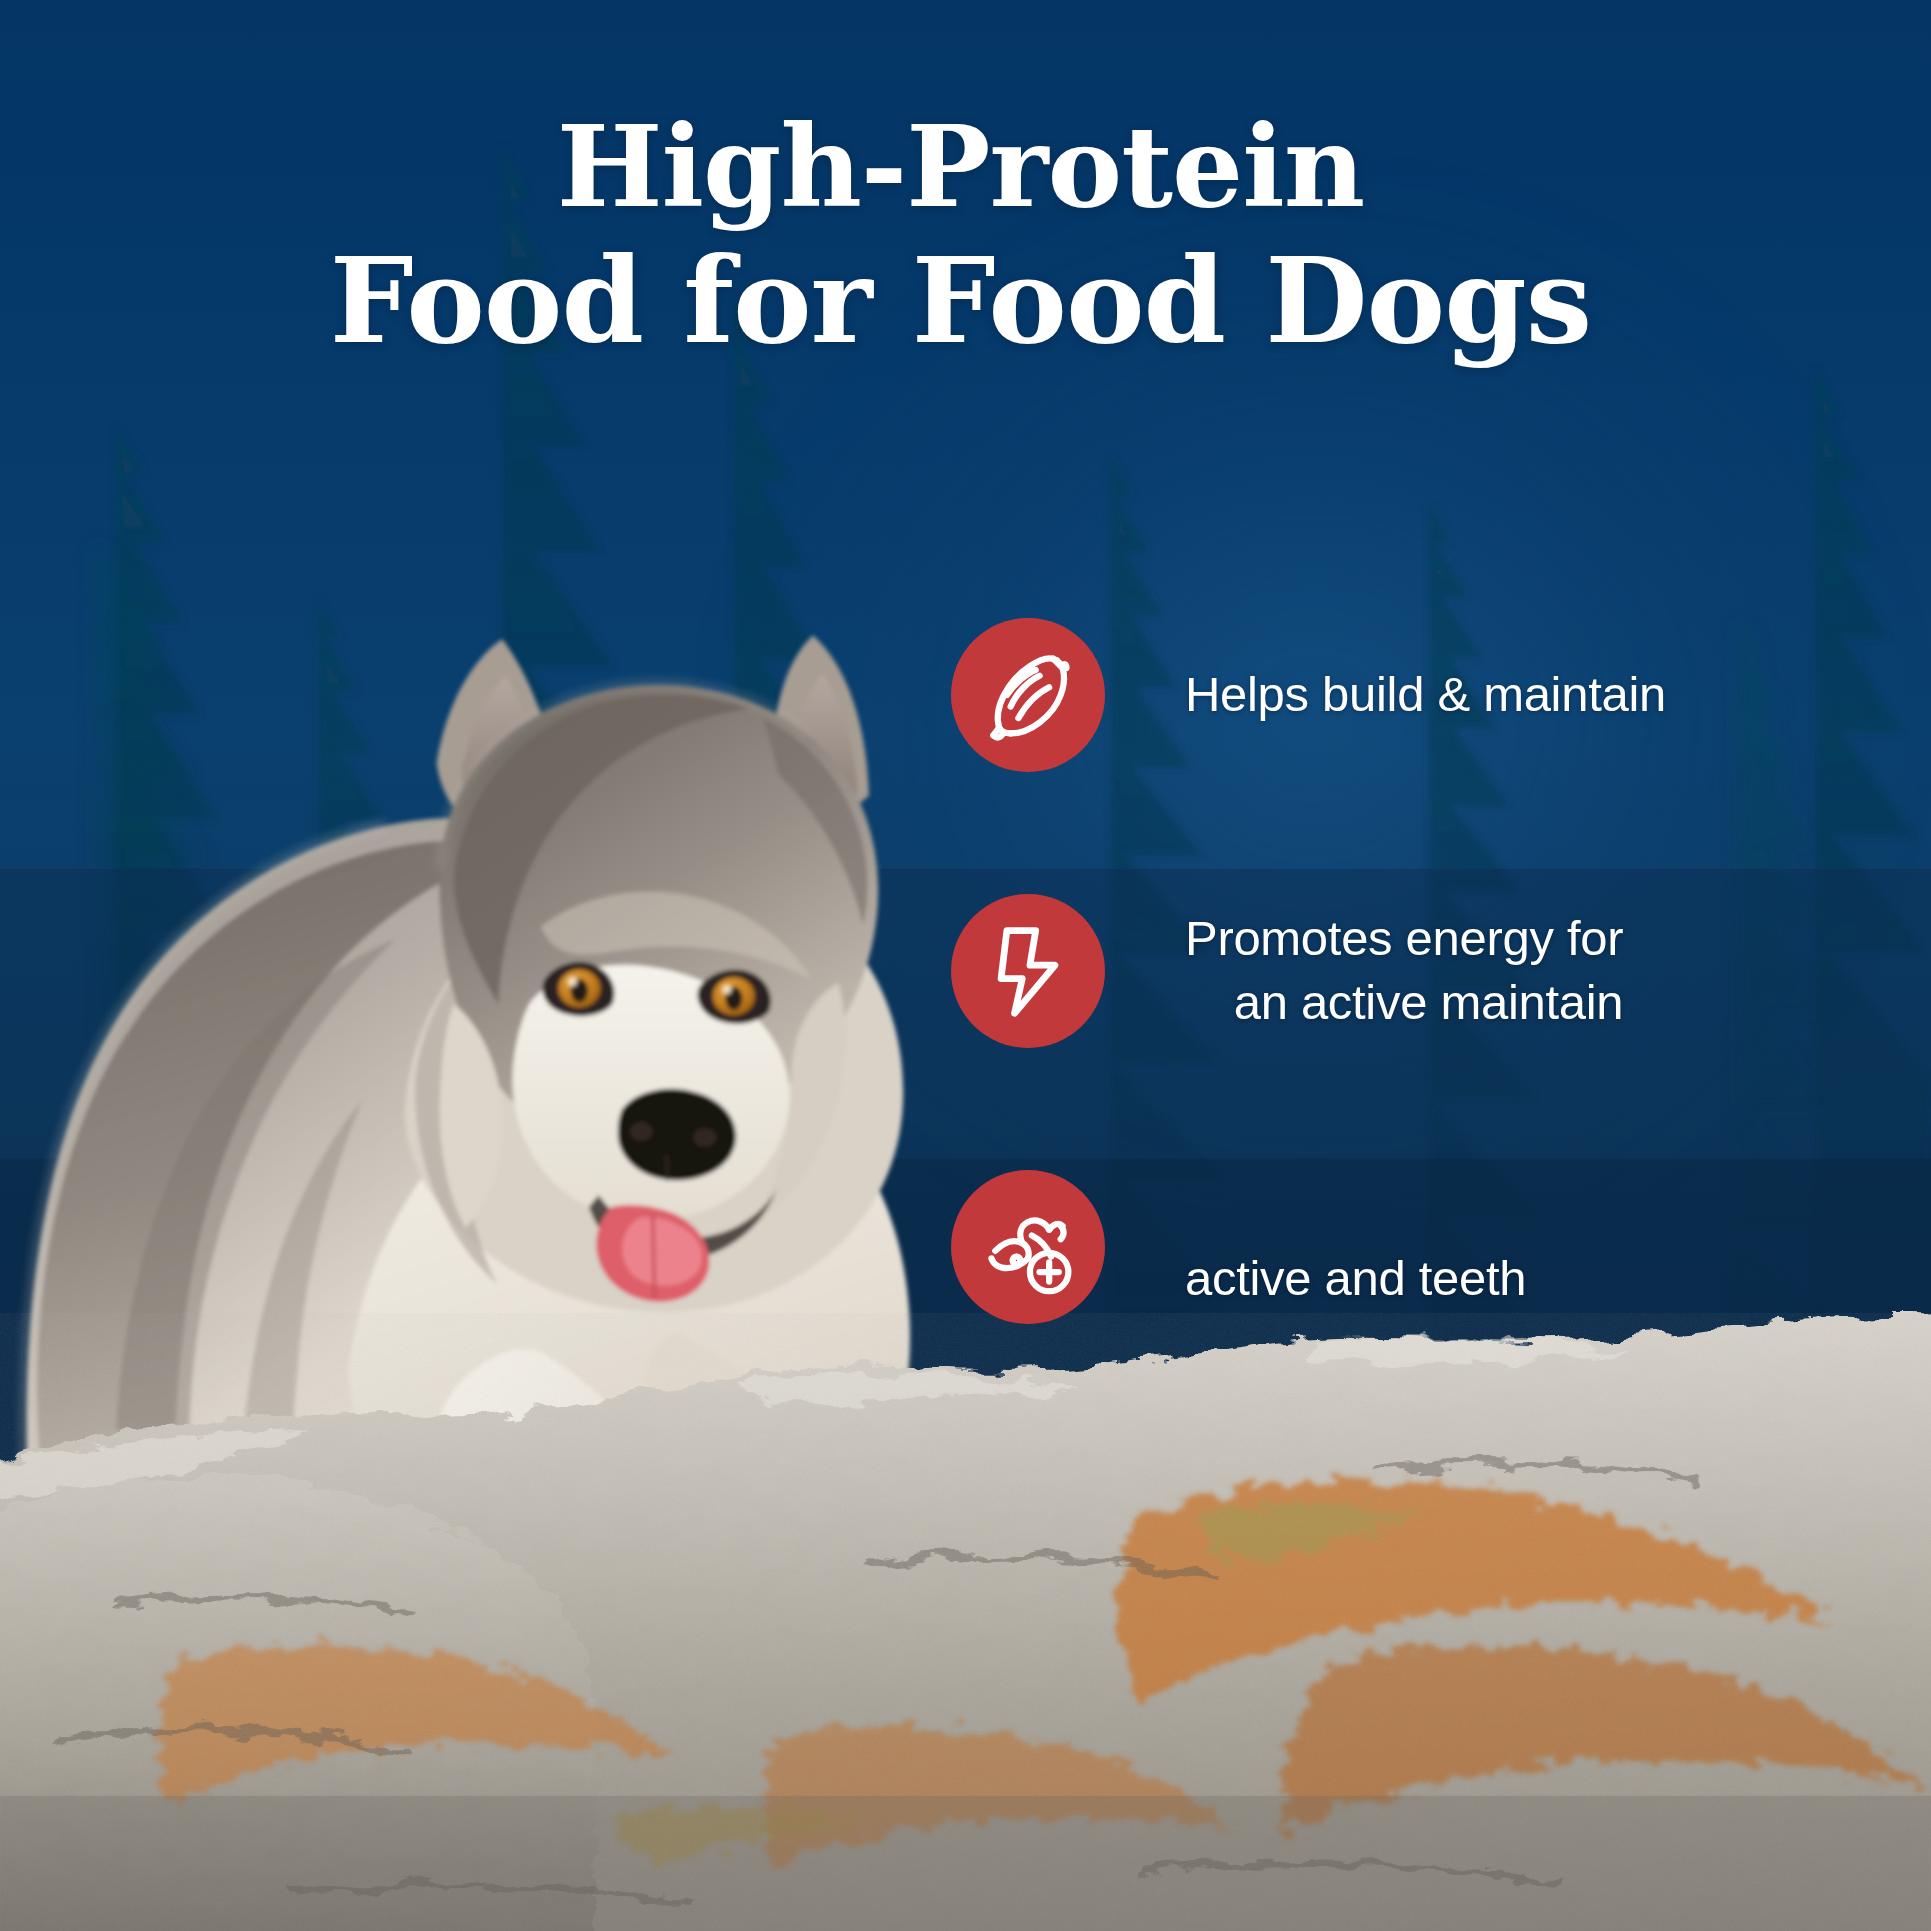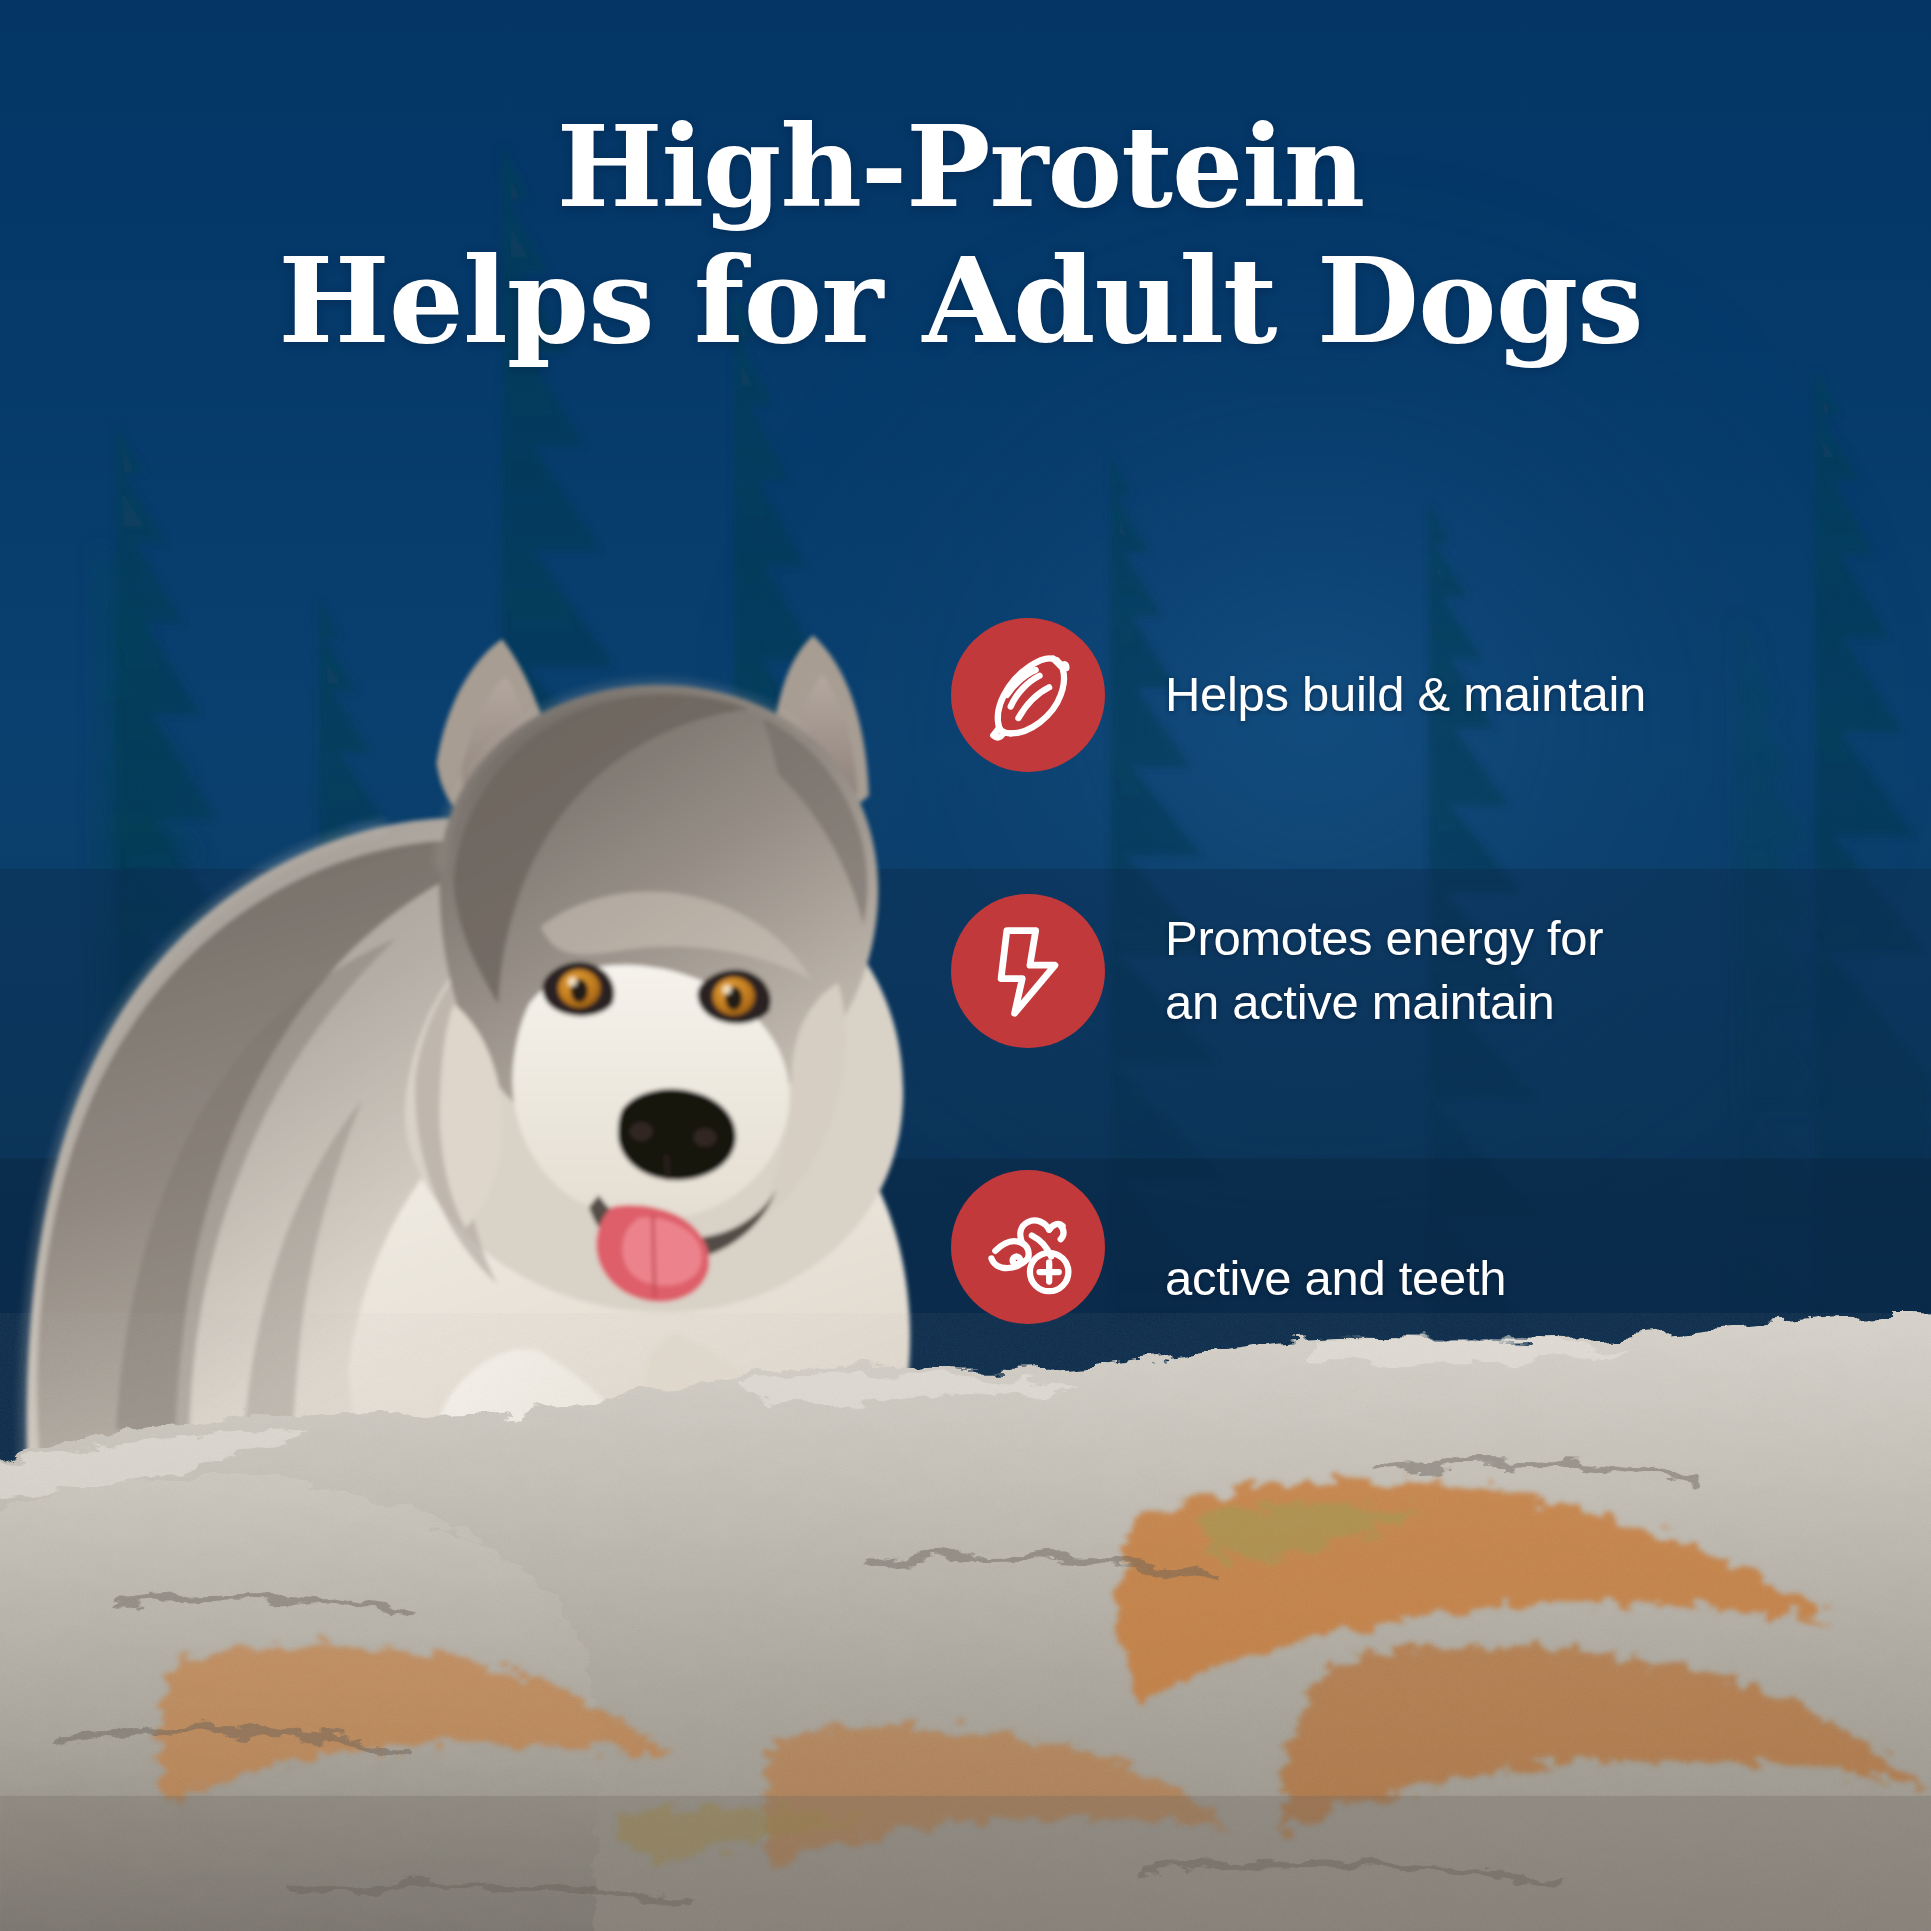--- a/index.html
+++ b/index.html
@@ -85,22 +85,23 @@
   
   .benefits {
     position: absolute;
     left: 951px;
     top: 618px;
     width: 927px;
   }
   .benefit {
     display: flex;
     align-items: center;
-    gap: 60px;
+    gap: 80px;
     margin-bottom: 122px;
+    text-align: right;
   }
   .benefit:last-child { margin-bottom: 0; }
   .badge {
     flex: 0 0 auto;
     width: 154px; height: 154px;
     border-radius: 50%;
     background: #c2393c;
     display: flex;
     align-items: center;
     justify-content: center;
@@ -507,21 +508,21 @@
       </g>
 
       <rect x="0" y="260" width="2000" height="660" filter="url(#rockGrain)" opacity="0.42"></rect>
 
       <rect x="0" y="760" width="2000" height="160" fill="#6d685f" opacity="0.30"></rect>
     </svg>
   </div>
 
   <div class="headline">
     <span class="hl-line hl-line-1">High-Protein</span>
-    <span class="hl-line hl-line-2">Helps for Adult Dogs</span>
+    <span class="hl-line hl-line-2">Food for Food Dogs</span>
   </div>
 
   <div class="benefits">
 
     <div class="benefit">
       <div class="badge">
         <span>
           <svg width="100" height="100" viewBox="0 0 104 104" fill="none" stroke="#ffffff" stroke-width="6.5" stroke-linecap="round" stroke-linejoin="round">
             <path d="M22 86 C 16 66, 30 38, 54 22 C 66 14, 76 12, 82 16"></path>
             <path d="M82 16 C 90 22, 92 36, 86 52 C 78 74, 54 92, 34 92"></path>

